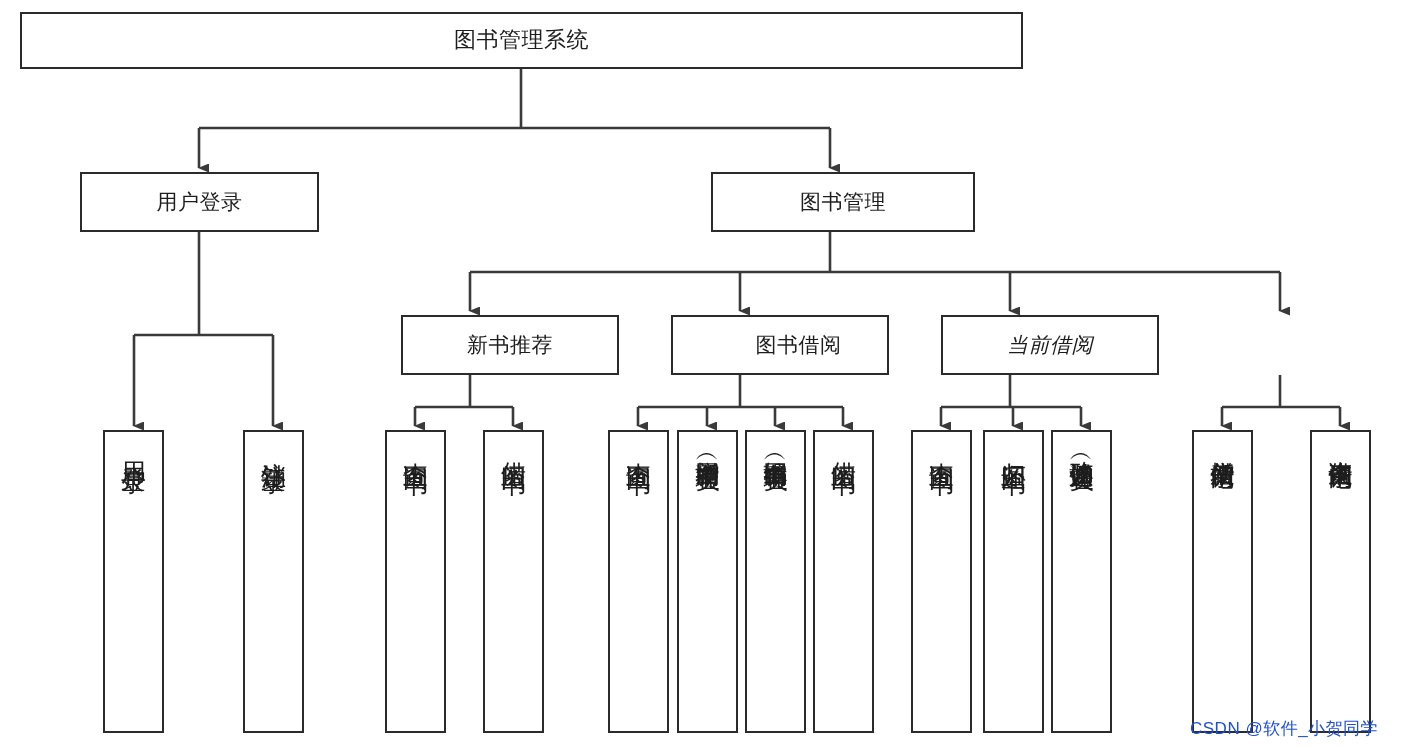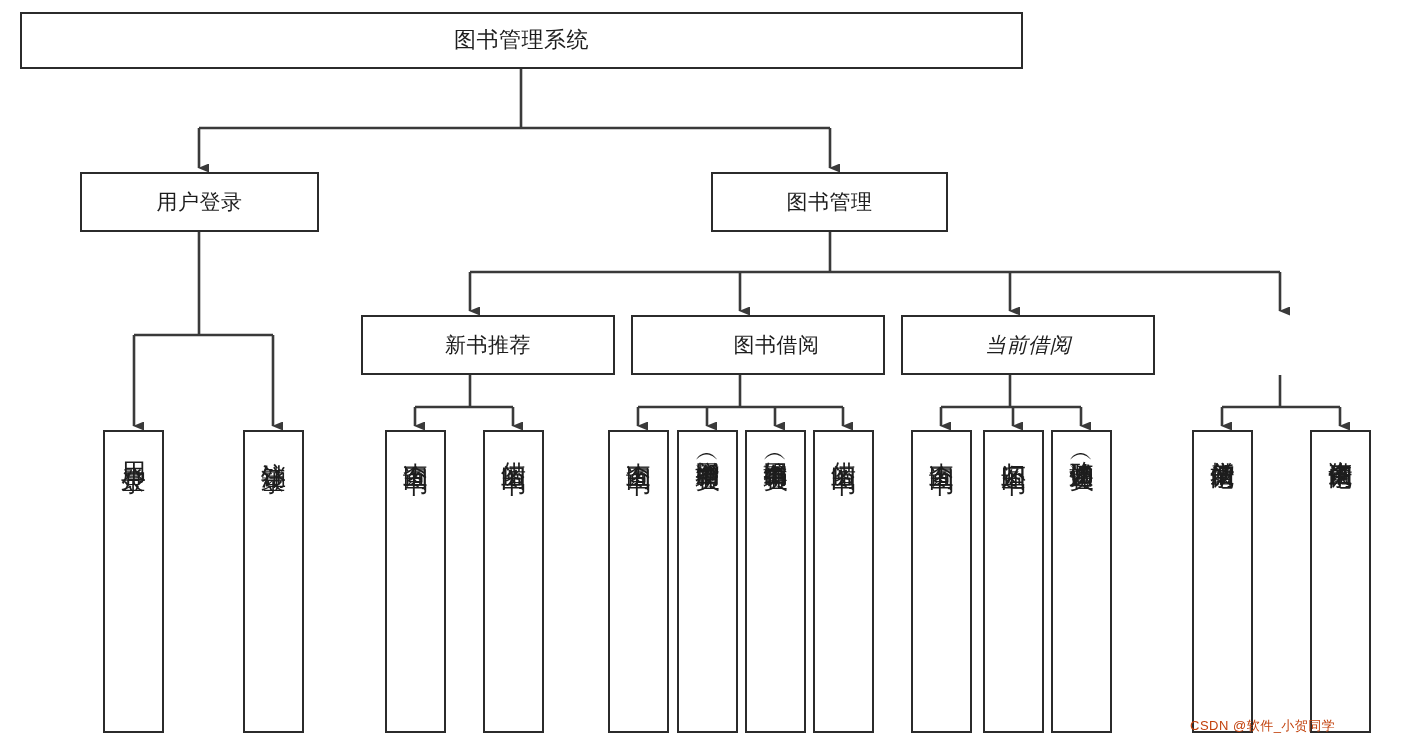--- a/index.html
+++ b/index.html
@@ -55,26 +55,27 @@
   }
   
   .node-l1 {
     top: 172px;
     height: 60px;
   }
   .node-l1 .node-label {
     font-size: 21px;
   }
   .n-user-login  { left: 80px;  width: 239px; }
-  .n-book-manage { left: 711px; width: 237px; }
+  .n-book-manage { left: 711px; width: 264px; }
   
   .node-l2 {
     top: 315px;
     height: 60px;
-    width: 254px;
+    width: 218px;
+    margin-left: 40px;
   }
   .node-l2 .node-label {
     font-size: 21px;
   }
   .n-newbook  { left: 361px;  }
   .n-borrow   { left: 631px; padding-left: 37px;  }
   .n-current  { left: 901px; font-style: italic;  }
   .n-record   { left: 1171px; }
   
   .node-leaf {
@@ -94,22 +95,22 @@
     white-space: nowrap;
   }
   .node-leaf.leaf-tall .node-label {
     font-size: 24px;
     letter-spacing: 1px;
   }
   .watermark {
     position: absolute;
     left: 1190px;
     top: 717px;
-    font-size: 13px;
-    color: #c2410c;
+    font-size: 17px;
+    color: #1d4ed8;
     white-space: nowrap;
     letter-spacing: 0.5px;
   }
 </style>
 </head>
 <body>
 
 <div id="diagram-canvas">
 
   <svg id="edge-layer" viewBox="0 0 1405 747" width="1405" height="747" xmlns="http://www.w3.org/2000/svg">

